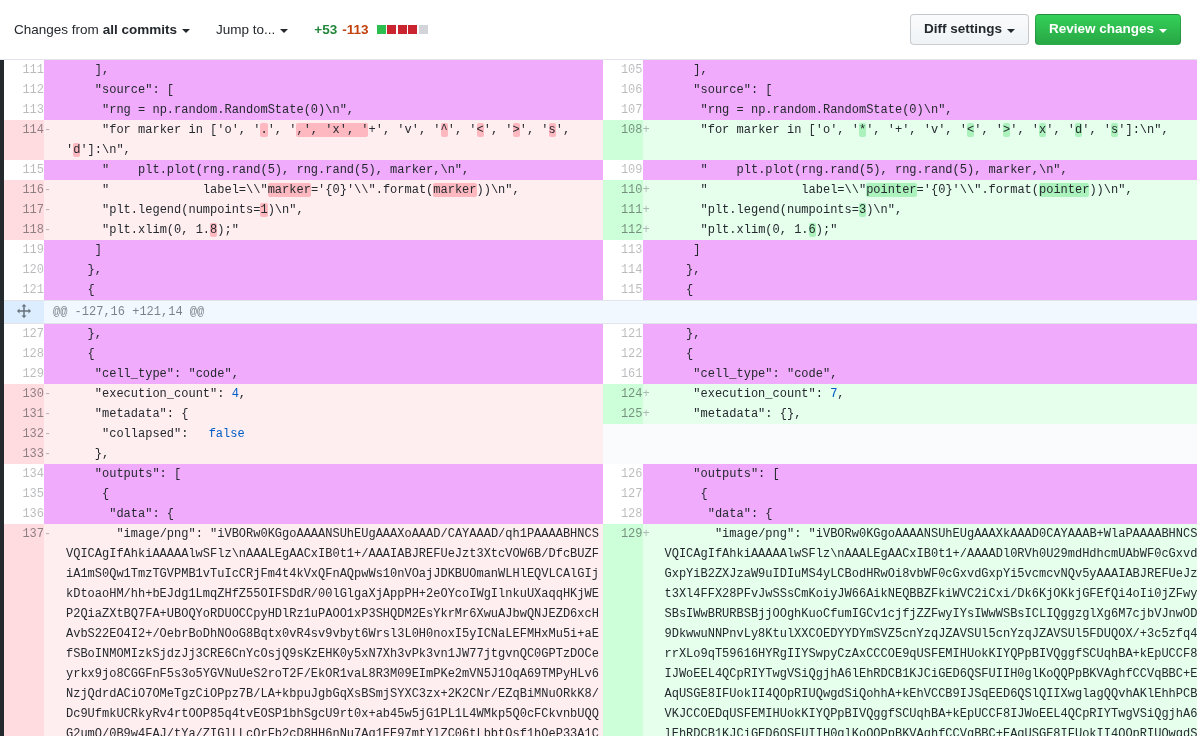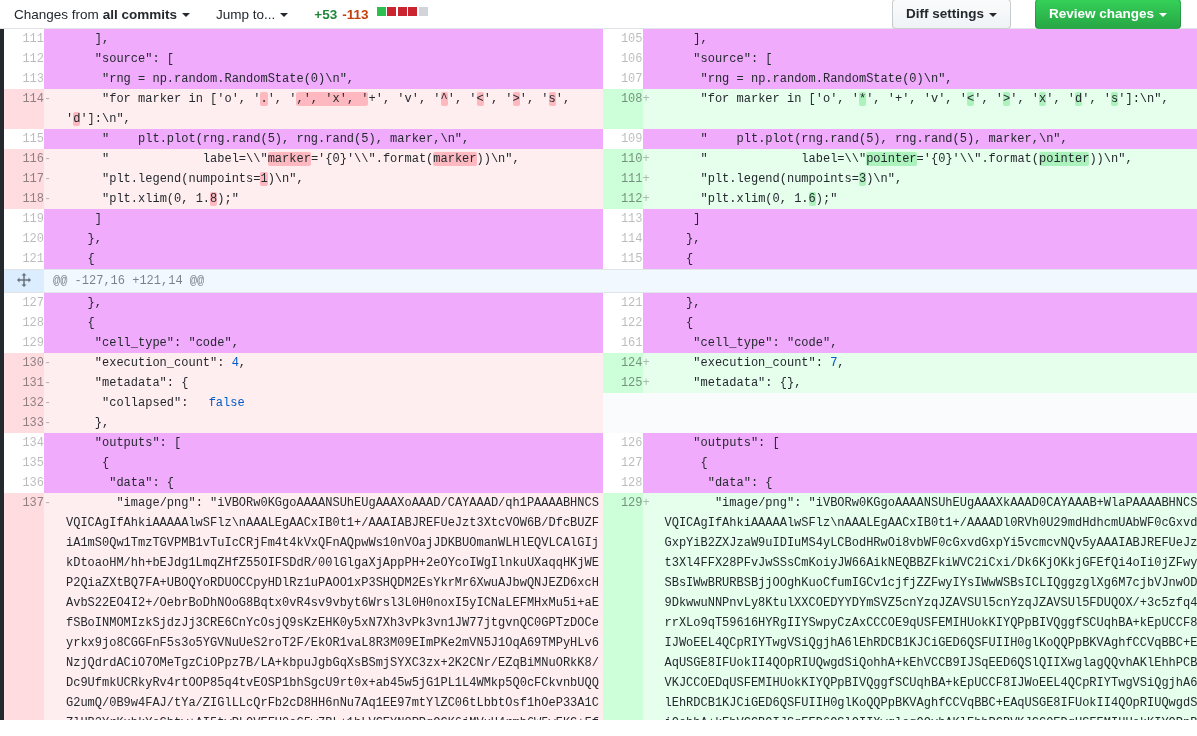--- a/index.html
+++ b/index.html
@@ -8,21 +8,21 @@
     width: 1197px; height: 736px;
     background: #fff;
     font-family: "Liberation Sans", sans-serif;
     font-size: 14px;
     color: #24292e;
     overflow: hidden;
   }
 
   
   #toolbar {
-    height: 29px;
+    height: 60px;
     border-bottom: 1px solid #e1e4e8;
     display: flex;
     align-items: center;
     padding: 0 16px 0 14px;
     background: #fff;
     position: relative;
   }
   .tb-left { display:flex; align-items:center; gap:0; }
   .tb-item {
     font-size: 13.5px;
@@ -39,30 +39,30 @@
     width:0;height:0;
     border-left:4px solid transparent;
     border-right:4px solid transparent;
     border-top:4px solid #24292e;
     margin-left:5px;
     position: relative;
     top: 1px;
   }
   .caret.white { border-top-color:#fff; }
 
-  .diffstat { display:flex; align-items:flex-start; font-size:13.5px; font-weight:700; }
+  .diffstat { display:flex; align-items:center; font-size:13.5px; font-weight:700; }
   .adds { color:#22863a; }
   .dels { color:#c2410c; margin-left:5px; }
   .blocks { display:flex; margin-left:8px; gap:1.5px; }
   .blk { width:9px; height:9px; display:inline-block; }
   .blk-a { background:#2cbe4e; }
   .blk-d { background:#cb2431; }
   .blk-n { background:#d1d5da; }
 
-  .tb-right { margin-left:auto; display:flex; align-items:center; gap:24px; }
+  .tb-right { margin-left:auto; display:flex; align-items:center; gap:6px; }
   .btn {
     font-size:13.5px; font-weight:700;
     padding:6px 13px;
     border-radius:4px;
     cursor:pointer;
     display:flex; align-items:center;
     line-height:1.2;
     white-space:nowrap;
   }
   .btn-default {

